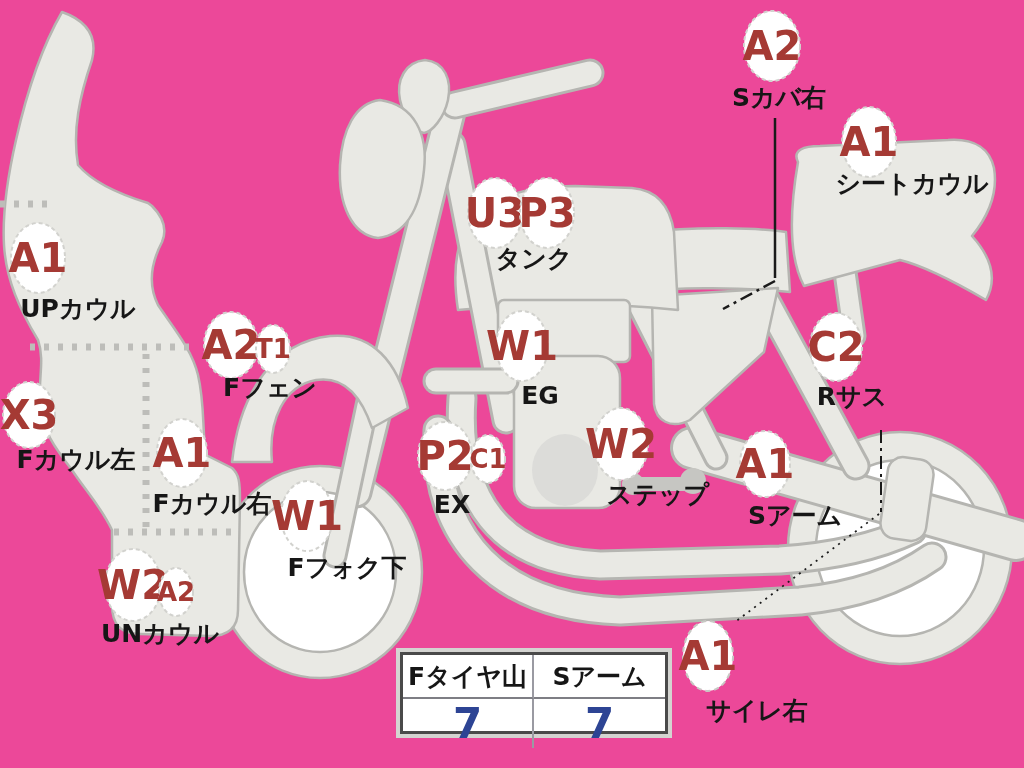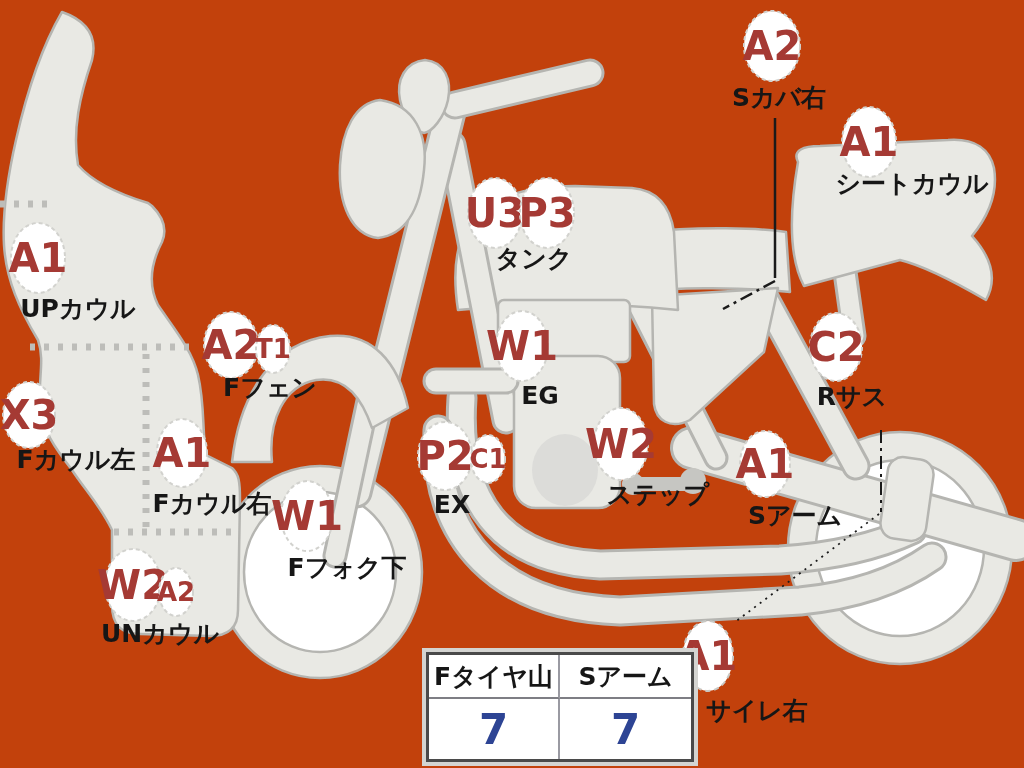--- a/index.html
+++ b/index.html
@@ -1,27 +1,27 @@
 <!DOCTYPE html>
 <html><head>
 <meta charset="utf-8">
 <style>
   html,body{margin:0;padding:0;background:#ffffff;}
   #stage{
-    position:relative;width:1024px;height:768px;overflow:hidden;background:#c2410c;
+    position:relative;width:1024px;height:768px;overflow:hidden;background:#ec4899;
     font-family:"DejaVu Sans","Liberation Sans",sans-serif;
   }
   #art{position:absolute;left:0;top:0;}
   
   .code{fill:#a53a34;font-family:"DejaVu Sans","Liberation Sans",sans-serif;font-weight:bold;font-size:40px;text-anchor:middle;}
   .code-sm{fill:#a53a34;font-family:"DejaVu Sans","Liberation Sans",sans-serif;font-weight:bold;font-size:26px;text-anchor:middle;}
   .jlabel{fill:#161616;font-family:"DejaVu Sans","Liberation Sans",sans-serif;font-weight:600;font-size:25px;text-anchor:middle;}
   
   .tire-table{
-    position:absolute;left:426px;top:652px;width:268px;height:110px;
+    position:absolute;left:400px;top:652px;width:268px;height:82px;
     border:3px solid #4a4a4a;box-shadow:0 0 0 4px #d4d4d1;background:#ffffff;
     display:grid;grid-template-columns:1fr 1fr;grid-template-rows:44px 1fr;
     box-sizing:border-box;
   }
   .tire-table .hcell{
     display:flex;align-items:center;justify-content:center;
     font-weight:700;font-size:25px;color:#161616;border-bottom:2px solid #7e7e84;
   }
   .tire-table .vcell{
     display:flex;align-items:center;justify-content:center;

